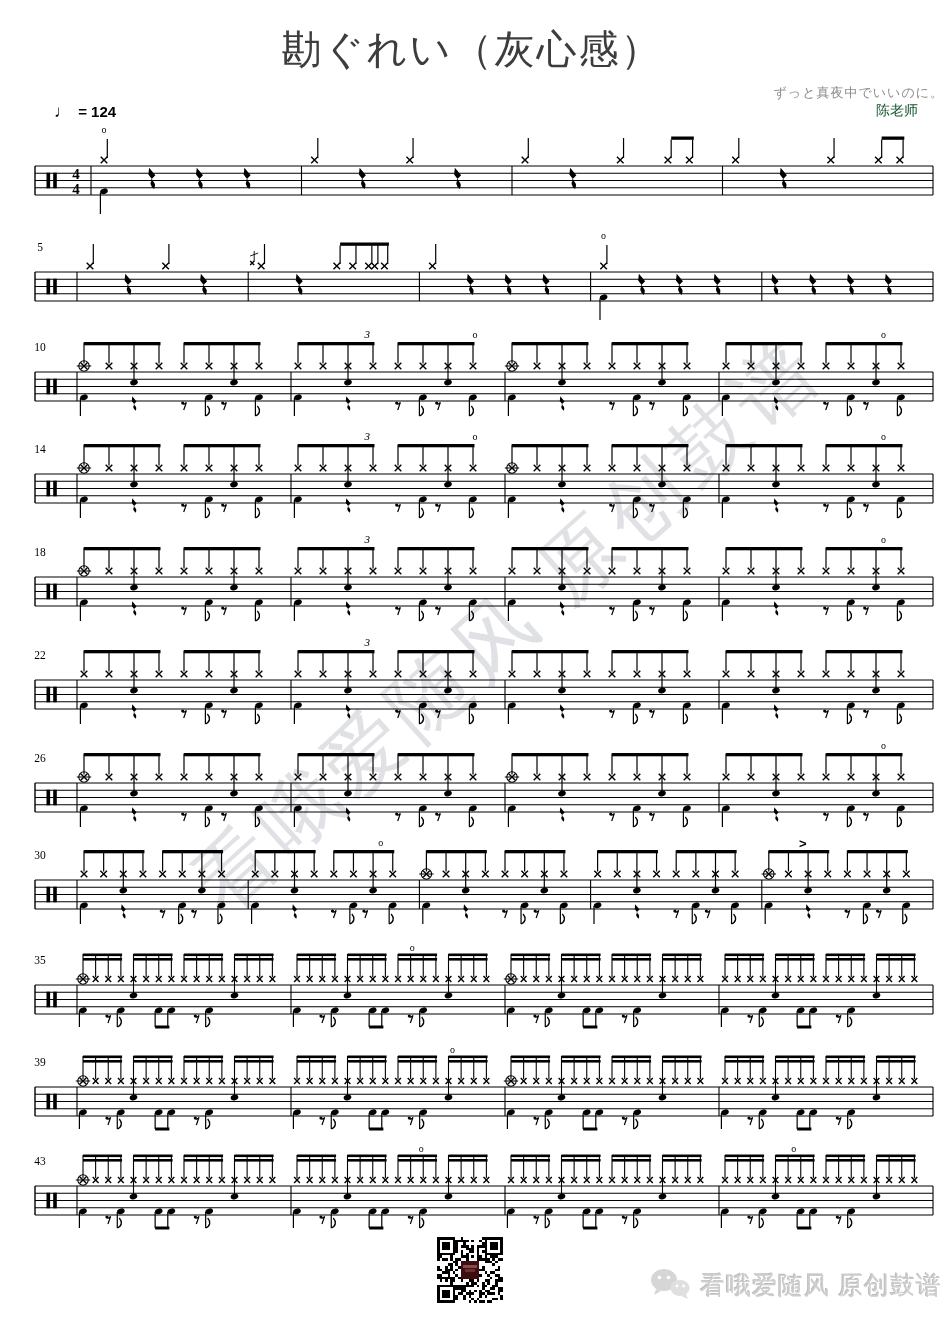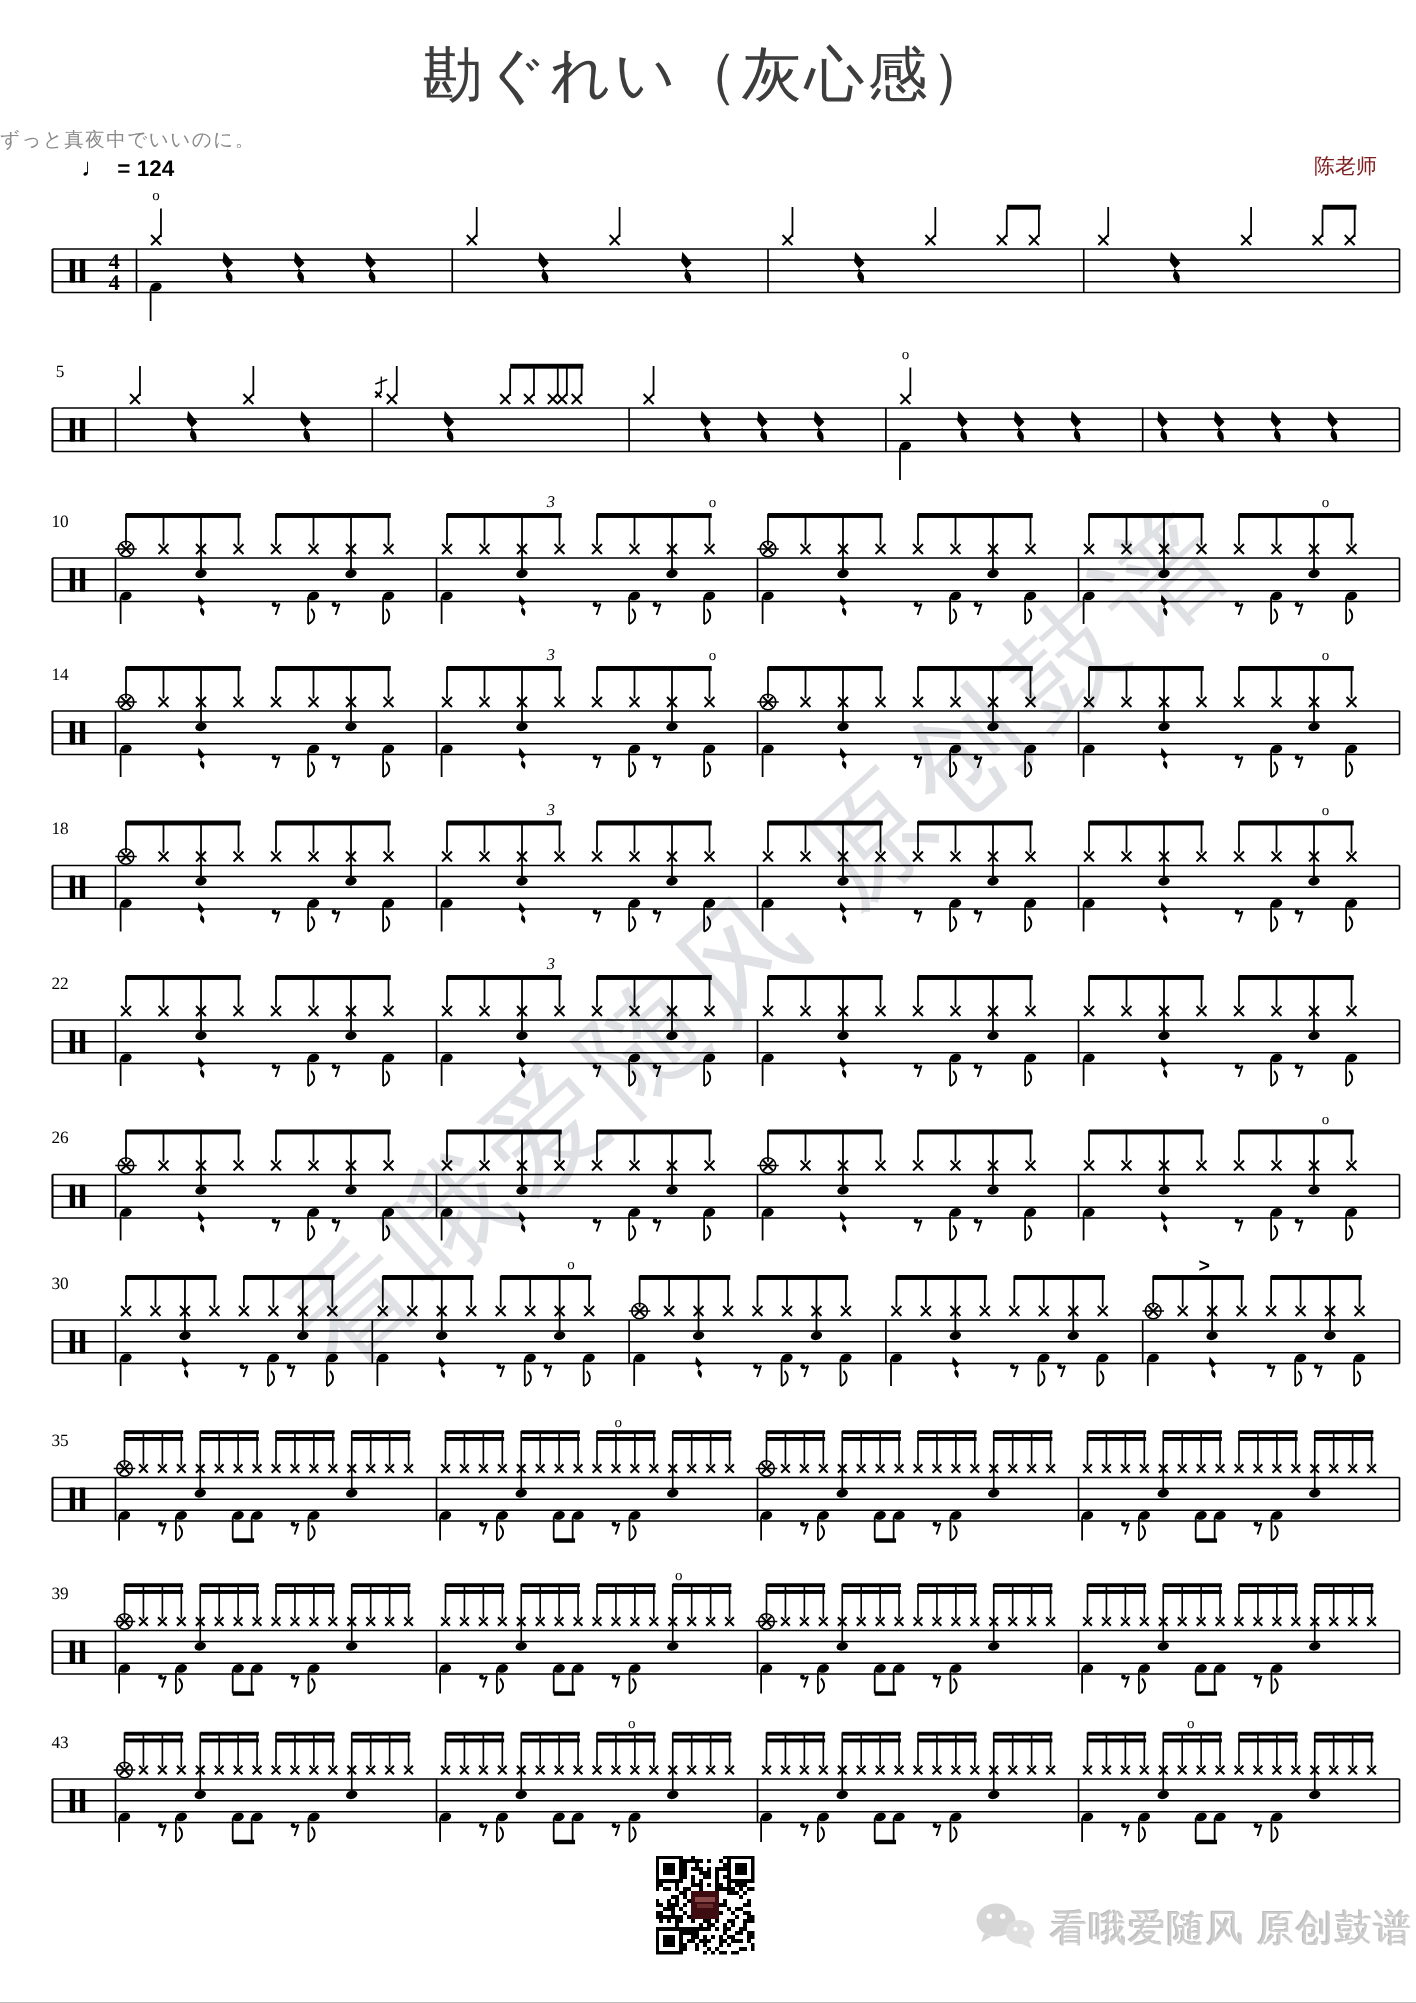--- a/index.html
+++ b/index.html
@@ -1,24 +1,24 @@
 <!DOCTYPE html>
 <html><head>
 <meta charset="utf-8">
 <style>
   html,body{margin:0;padding:0;background:#888;}
   .sheet{position:relative;width:944px;height:1335px;background:#ffffff;overflow:hidden;
          font-family:"Liberation Sans",sans-serif;margin:0 auto;}
   .title{position:absolute;top:22px;left:0;width:100%;text-align:center;
          font-size:40px;font-weight:300;color:#3d3d3d;letter-spacing:2px;}
-  .subtitle{position:absolute;top:84px;left:0;width:100%;text-align:left;
+  .subtitle{position:absolute;top:84px;left:0;width:100%;text-align:right;
             font-size:13px;color:#8a8a8a;letter-spacing:1px;}
   .tempo{position:absolute;top:102px;left:38px;font-size:15px;font-weight:bold;color:#000;margin-left:16px;}
   .tempo .note{font-size:17px;margin-right:3px;}
-  .author{position:absolute;top:102px;right:26px;font-size:14px;color:#7f1d1d;}
+  .author{position:absolute;top:102px;right:26px;font-size:14px;color:#14532d;}
   .watermark{position:absolute;left:170px;top:858px;font-size:80px;font-weight:300;
              color:#c7c9d1;opacity:.55;letter-spacing:7px;white-space:nowrap;
              transform:rotate(-42deg);transform-origin:0 0;pointer-events:none;}
   .system{position:absolute;left:30px;width:905px;height:102px;}
   .qr{position:absolute;left:437px;top:1237px;width:66px;height:66px;}
   .footer{position:absolute;left:648px;top:1262px;height:46px;display:flex;align-items:center;}
   .footer .brand{font-size:25px;font-weight:400;color:#cdcdcd;letter-spacing:1px;margin-left:8px;
                  text-shadow:1px 1px 0 #ffffff,-1px -1px 0 #bdbdbd;}
 </style>
 </head>

